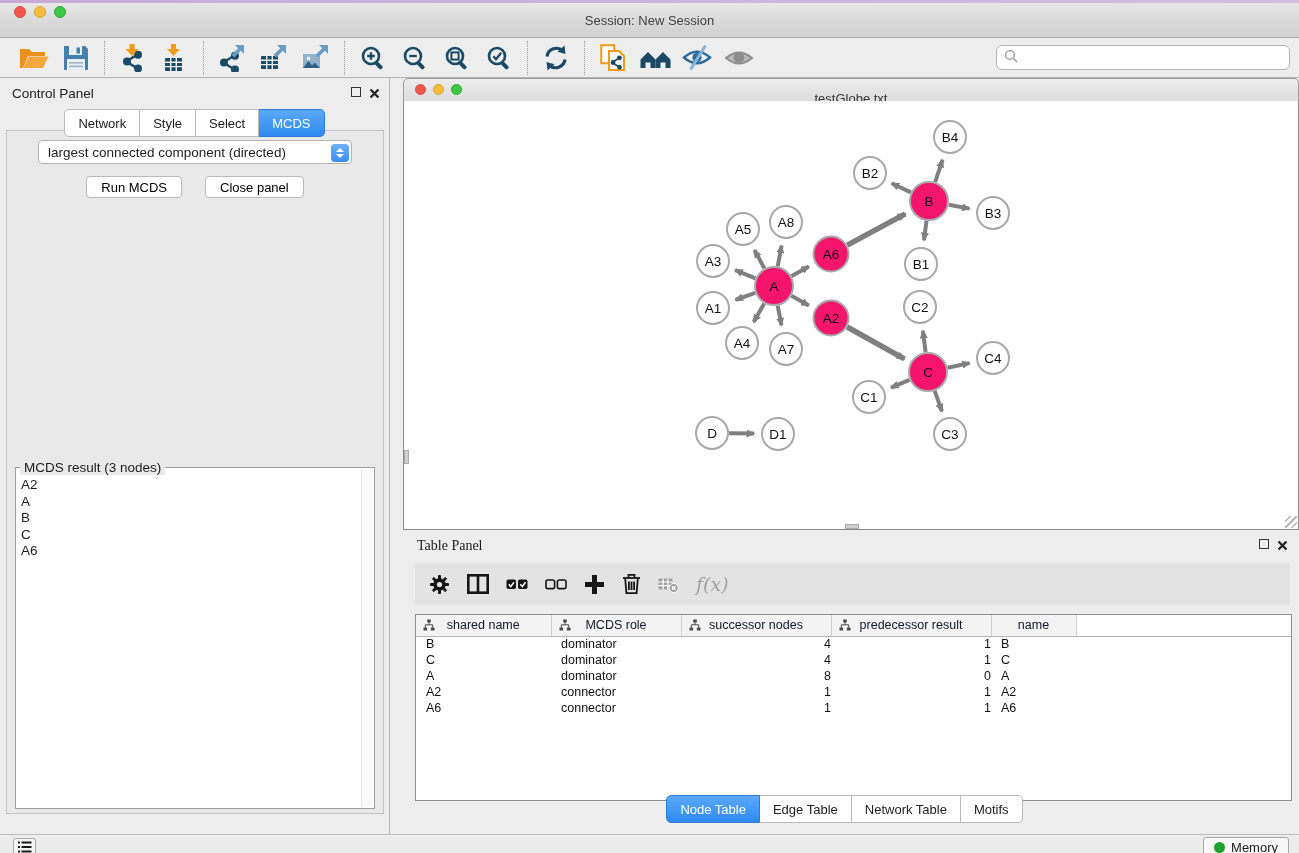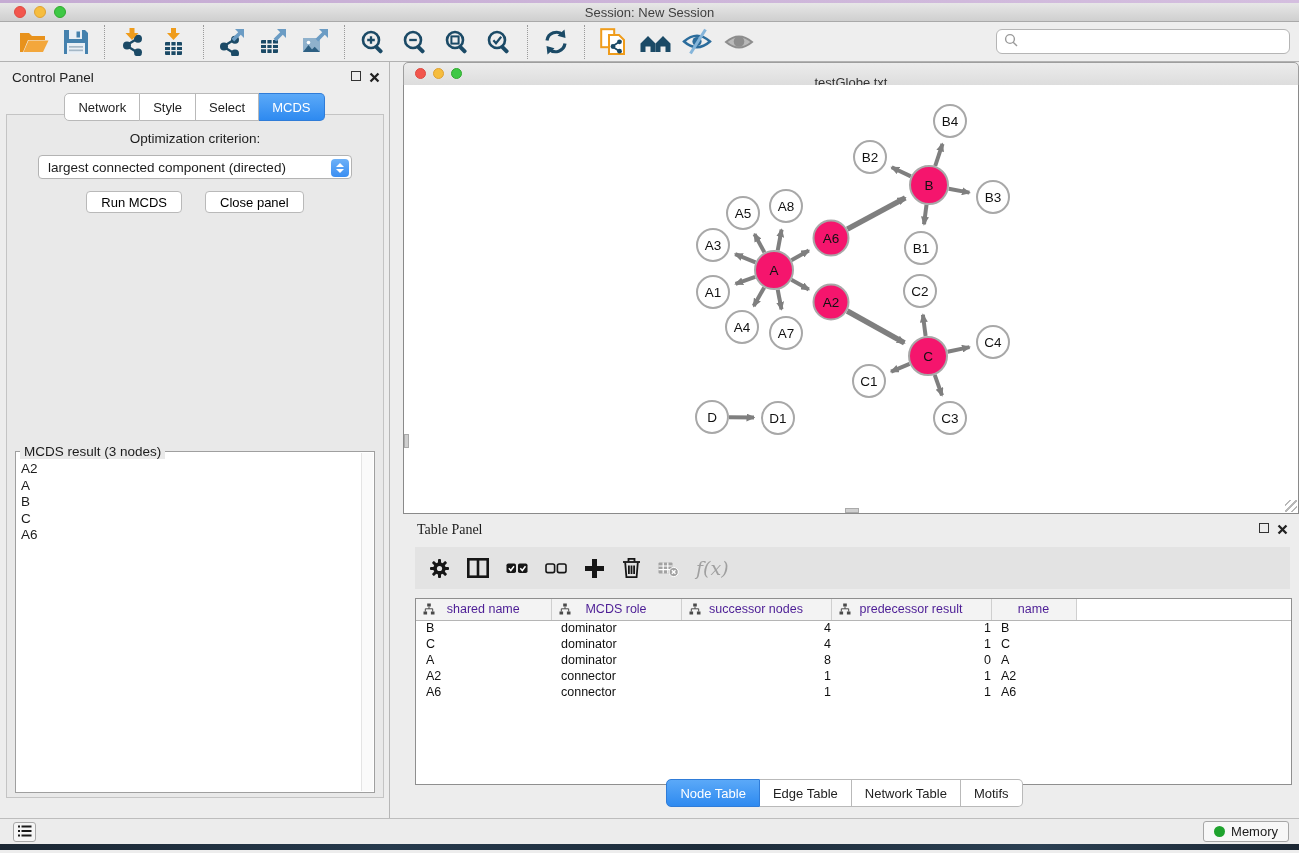--- a/index.html
+++ b/index.html
@@ -1,21 +1,21 @@
 <!DOCTYPE html>
 <html><head>
 <meta charset="utf-8">
 <style>
   * { box-sizing: border-box; margin: 0; padding: 0; }
   html,body { width:1299px; height:853px; overflow:hidden; }
   body { font-family:"Liberation Sans", sans-serif; font-size:13px; color:#1c1c1c; background:#ededed; position:relative; }
 
   
   .desktop-top { height:3px; background:linear-gradient(90deg,#c5abd3,#d4bedf); }
-  .titlebar { height:19px; background:linear-gradient(#e7e7e7,#cfcfcf); border-bottom:1px solid #a9a9a9; position:relative; display:flex; align-items:center; }
+  .titlebar { height:35px; background:linear-gradient(#e7e7e7,#cfcfcf); border-bottom:1px solid #a9a9a9; position:relative; display:flex; align-items:center; }
   .lights { position:absolute; left:14px; top:3px; display:flex; gap:8px; }
   .light { width:12px; height:12px; border-radius:50%; }
   .light.red    { background:#f2564d; border:1px solid #dd4b42; }
   .light.yellow { background:#f6bd3e; border:1px solid #dfa133; }
   .light.green  { background:#3ec845; border:1px solid #31a92f; }
   .titlebar .title { margin:0 auto; color:#404040; font-size:13px; }
 
   
   .toolbar { height:40px; background:#eeeeee; border-bottom:1px solid #b2b2b2; display:flex; align-items:center; padding-left:8px; position:relative; }
   .tb-group { display:flex; align-items:center; gap:2px; padding:0 6px; }
@@ -70,21 +70,21 @@
 
   
   .table-panel { position:absolute; left:0; right:0; top:452px; bottom:0; background:#ededed; }
   .tp-title { position:absolute; top:8px; left:27px; font-size:14px;font-family:Liberation Serif, serif; }
   .tp-float { top:9px; right:30px; } .tp-close { top:9px; right:11px; }
   .tp-toolbar { position:absolute; left:25px; right:9px; top:33px; height:42px; background:#e3e3e3; display:flex; align-items:center; gap:17px; padding-left:14px; }
   .tp-tool { display:flex; align-items:center; justify-content:center; }
   .fx-label { font-family:"DejaVu Serif", serif; font-style:italic; font-size:19px; color:#a0a0a0; }
   .tp-table-wrap { position:absolute; left:25px; right:7px; top:84px; height:187px; background:#fff; border:1px solid #8f8f8f; overflow:hidden; }
   table.data { border-collapse:collapse; width:100%; table-layout:fixed; }
-  table.data th { height:21px; background:#f3f3f3; border-bottom:1px solid #b5b5b5; border-right:1px solid #cfcfcf; font-weight:normal; font-size:12.5px; color:#4c1d95; position:relative; text-align:center; }
+  table.data th { height:21px; background:#f3f3f3; border-bottom:1px solid #b5b5b5; border-right:1px solid #cfcfcf; font-weight:normal; font-size:12.5px; color:#0f172a; position:relative; text-align:center; }
   table.data th.plain { background:#fff; border-right:none; }
   table.data th .hdr-icon { position:absolute; left:7px; top:4px; }
   table.data td { font-size:12.5px; height:16px; padding:0 0 0 10px; color:#111; white-space:nowrap; }
   td.num-succ { text-align:right; padding-right:16px; }
   td.num-pred { text-align:right; padding-right:8px; }
   .tp-tabs { position:absolute; left:0; right:0; top:265px; display:flex; justify-content:center; }
 
   
   .statusbar { height:26px; background:#ececec; border-top:1px solid #bdbdbd; position:relative; }
   .list-btn { position:absolute; left:13px; top:3px; width:23px; height:20px; background:#f5f5f5; border:1px solid #a9a9a9; border-radius:3px; display:flex; align-items:center; justify-content:center; }
@@ -294,21 +294,20 @@
     </div>
     <div class="cp-tabs" id="cp-tabs">
         <div class="seg">
           <div class="seg-btn">Network</div>
           <div class="seg-btn">Style</div>
           <div class="seg-btn">Select</div>
           <div class="seg-btn active">MCDS</div>
         </div>
       </div>
     <div class="cp-body">
-      <div class="opt-label">Optimization criterion:</div>
       <div class="select-ctl">
         <span>largest connected component (directed)</span>
         <span class="stepper">
             <span class="up"></span>
             <span class="down"></span>
           </span>
       </div>
       <div class="btn-row">
         <button class="btn">Run MCDS</button>
         <button class="btn">Close panel</button>

